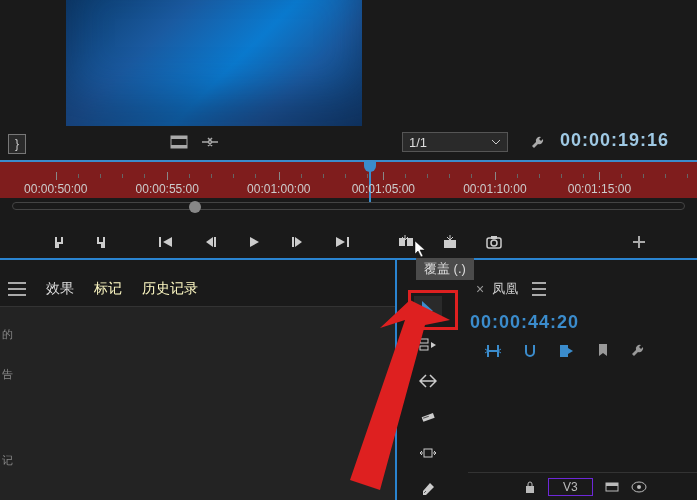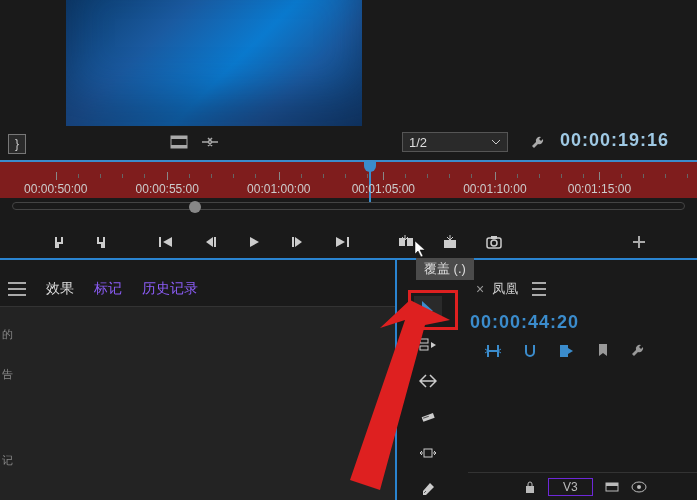--- a/index.html
+++ b/index.html
@@ -37,21 +37,21 @@
   .transport .gap{width:20px}
   .transport .spacer{flex:1}
   .plus{color:#aaa}
 
   
   .tooltip{position:absolute;left:416px;top:258px;background:#4b4b4b;color:#ddd;padding:2px 8px;font-size:13px;white-space:nowrap;z-index:20}
   .cursor-overlay{position:absolute;left:414px;top:240px;z-index:21;color:#fff}
 
   
   .tabs-left{position:absolute;left:8px;top:280px;display:flex;align-items:center;gap:20px}
-  .tabs-left .tab{color:#8b5cf6;cursor:pointer;font-size:14px}
+  .tabs-left .tab{color:#fef9c3;cursor:pointer;font-size:14px}
   .tabs-left .tab.active{color:#ddd}
   .menu-btn{width:18px;height:14px;border-top:2px solid #aaa;border-bottom:2px solid #aaa;position:relative;cursor:pointer}
   .menu-btn::before{content:"";position:absolute;top:4px;left:0;width:100%;height:2px;background:#aaa}
   .left-panel{position:absolute;left:0;top:306px;width:395px;height:194px;border-top:1px solid #333;background:#232323}
   .left-panel .small{position:absolute;color:#888;font-size:11px}
 
   
   .arrow-overlay{position:absolute;left:310px;top:280px;width:160px;height:220px;z-index:15;pointer-events:none}
   .highlight-box{position:absolute;left:408px;top:290px;width:50px;height:40px;border:3px solid #de2020;z-index:16;pointer-events:none}
 
@@ -93,21 +93,21 @@
       </svg>
     </span>
   <span>
       <svg width="20" height="14">
         <path d="M2 7 L8 7 M12 7 L18 7 M8 3 L12 7 L8 11 M12 3 L8 7 L12 11" stroke="#aaa" fill="none" stroke-width="1.5"></path>
       </svg>
     </span>
 </div>
 
 <div class="zoom-sel">
-  <span>1/2</span>
+  <span>1/1</span>
   <span>
       <svg width="10" height="6">
         <path d="M1 1 L5 5 L9 1" stroke="#ccc" fill="none"></path>
       </svg>
     </span>
 </div>
 
 <span class="wrench">
     <svg width="18" height="18">
       <path d="M11 3a4 4 0 0 0-5 5l-4 4 2 2 4-4a4 4 0 0 0 5-5l-2 2-2-2z" fill="#aaa"></path>

